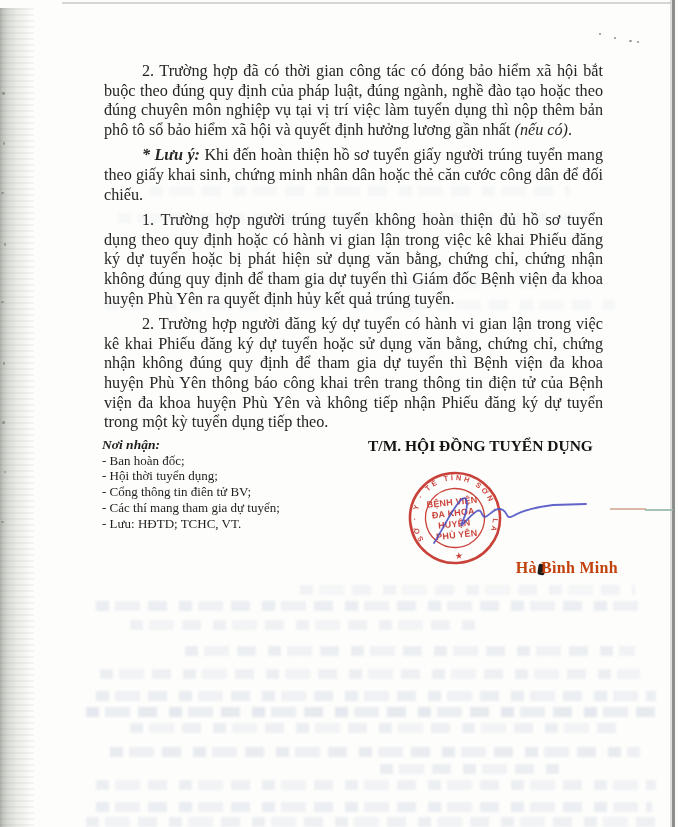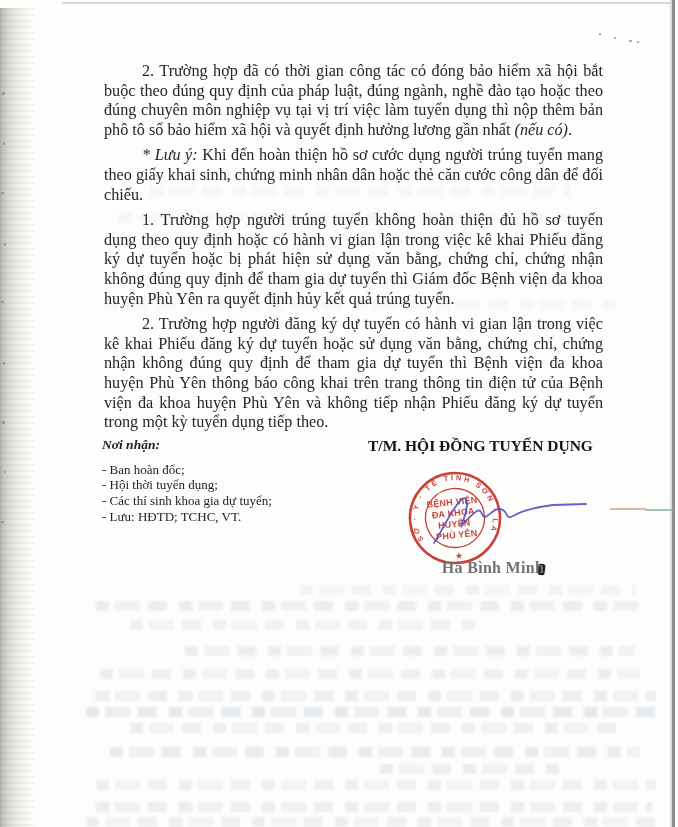--- a/index.html
+++ b/index.html
@@ -21,32 +21,32 @@
   .edge-right-soft{position:absolute;right:6px;top:0;bottom:0;width:2px;background:#c9cbc8;opacity:.6}
   .edge-top-line{position:absolute;left:62px;right:7px;top:2px;height:2px;background:#c5c9c5;opacity:.75}
 
   
   .body-text{
     position:absolute;left:98px;top:56px;width:511px;
     font-size:16.2px;line-height:19.6px;text-align:justify;
   }
   .para{margin:6px;text-indent:38px}
   .i{font-style:italic}
-  .bi{font-weight:normal;font-style:italic}
+  .bi{font-weight:bold;font-style:italic}
 
   
   .recipients{position:absolute;left:102px;top:437px;font-size:13px;line-height:15.7px;color:#1e1e1e}
-  .rec-head{font-weight:bold;font-style:italic;font-size:13.5px;margin-bottom:9px}
+  .rec-head{font-weight:bold;font-style:italic;font-size:13.5px;margin-bottom:0}
 
   
   .sig-block{position:absolute;left:368px;top:436px;width:250px;text-align:left;color:#141414}
   .sig-onbehalf,.sig-title{font-weight:bold;font-size:15.5px;line-height:20px;white-space:nowrap}
   .sig-name{
-    position:absolute;left:368px;top:559px;width:250px;text-align:center;
-    font-weight:bold;font-size:16px;color:#737373;letter-spacing:.3px;
+    position:absolute;left:368px;top:559px;width:250px;text-align:right;
+    font-weight:bold;font-size:16px;color:#c2410c;letter-spacing:.3px;
   }
 
   
   .stamp{position:absolute;left:393px;top:456px;width:124px;height:124px}
   .stamp text{font-family:"Liberation Sans","DejaVu Sans",sans-serif;font-weight:bold}
   .ring-text{font-size:7.3px;letter-spacing:2.6px}
   .inner-text{font-size:9px;letter-spacing:.2px}
   .star-text{font-size:9px}
 
   
@@ -78,30 +78,31 @@
   <div class="edge-right-line"></div>
   <div class="edge-top-line"></div>
 
   <div class="ghost" style="top:186px;left:150px;width:420px;opacity:.10"></div>
   <div class="ghost" style="top:213px;left:118px;width:470px;opacity:.10"></div>
   <div class="ghost" style="top:278px;left:300px;width:300px;opacity:.09"></div>
   <div class="ghost" style="top:300px;left:105px;width:510px;opacity:.10"></div>
 
   <div class="body-text">
     <p class="para"><span>2. Trường hợp đã có thời gian công tác có đóng bảo hiểm xã hội bắt buộc theo đúng quy định của pháp luật, đúng ngành, nghề đào tạo hoặc theo đúng chuyên môn nghiệp vụ tại vị trí việc làm tuyển dụng thì nộp thêm bản phô tô sổ bảo hiểm xã hội và quyết định hưởng lương gần nhất </span><span class="i">(nếu có)</span><span>.</span></p>
-    <p class="para"><span class="bi">* Lưu ý:</span><span> Khi đến hoàn thiện hồ sơ cước dụng người trúng tuyển mang theo giấy khai sinh, chứng minh nhân dân hoặc thẻ căn cước công dân để đối chiếu.</span></p>
+    <p class="para"><span class="bi">* Lưu ý:</span><span> Khi đến hoàn thiện hồ sơ tuyển giấy người trúng tuyển mang theo giấy khai sinh, chứng minh nhân dân hoặc thẻ căn cước công dân để đối chiếu.</span></p>
     <p class="para"><span>1. Trường hợp người trúng tuyển không hoàn thiện đủ hồ sơ tuyển dụng theo quy định hoặc có hành vi gian lận trong việc kê khai Phiếu đăng ký dự tuyển hoặc bị phát hiện sử dụng văn bằng, chứng chỉ, chứng nhận không đúng quy định để tham gia dự tuyển thì Giám đốc Bệnh viện đa khoa huyện Phù Yên ra quyết định hủy kết quả trúng tuyển.</span></p>
     <p class="para"><span>2. Trường hợp người đăng ký dự tuyển có hành vi gian lận trong việc kê khai Phiếu đăng ký dự tuyển hoặc sử dụng văn bằng, chứng chỉ, chứng nhận không đúng quy định để tham gia dự tuyển thì Bệnh viện đa khoa huyện Phù Yên thông báo công khai trên trang thông tin điện tử của Bệnh viện đa khoa huyện Phù Yên và không tiếp nhận Phiếu đăng ký dự tuyển trong một kỳ tuyển dụng tiếp theo.</span></p>
   </div>
 
   <div class="recipients">
     <div class="rec-head">Nơi nhận:</div>
     <div class="rec-item">- Ban hoàn đốc;</div>
     <div class="rec-item">- Hội thời tuyển dụng;</div>
-    <div class="rec-item">- Các thí sinh khoa gia dự tuyển;</div>
+    <div class="rec-item">- Cổng thông tin điên tử BV;</div>
+    <div class="rec-item">- Các thí mang tham gia dự tuyển;</div>
     <div class="rec-item">- Lưu: HĐTD; TCHC, VT.</div>
   </div>
 
   <div class="sig-block">
     <div class="sig-onbehalf">T/M. HỘI ĐỒNG TUYỂN DỤNG</div>
   </div>
 
   <svg class="stamp" viewBox="-62 -62 124 124" aria-hidden="true">
     <g transform="rotate(-6)" opacity="0.93">
       <circle r="45" fill="none" stroke="#c5342c" stroke-width="2.6"></circle>

